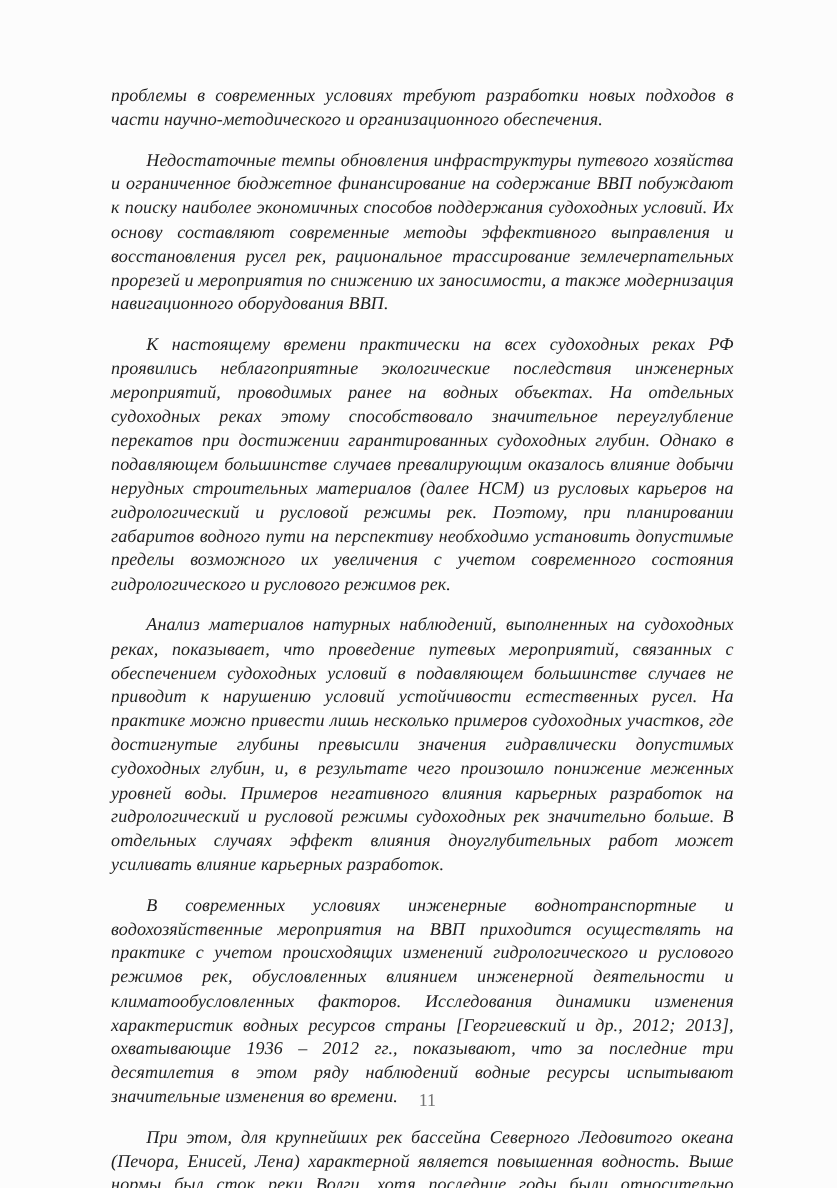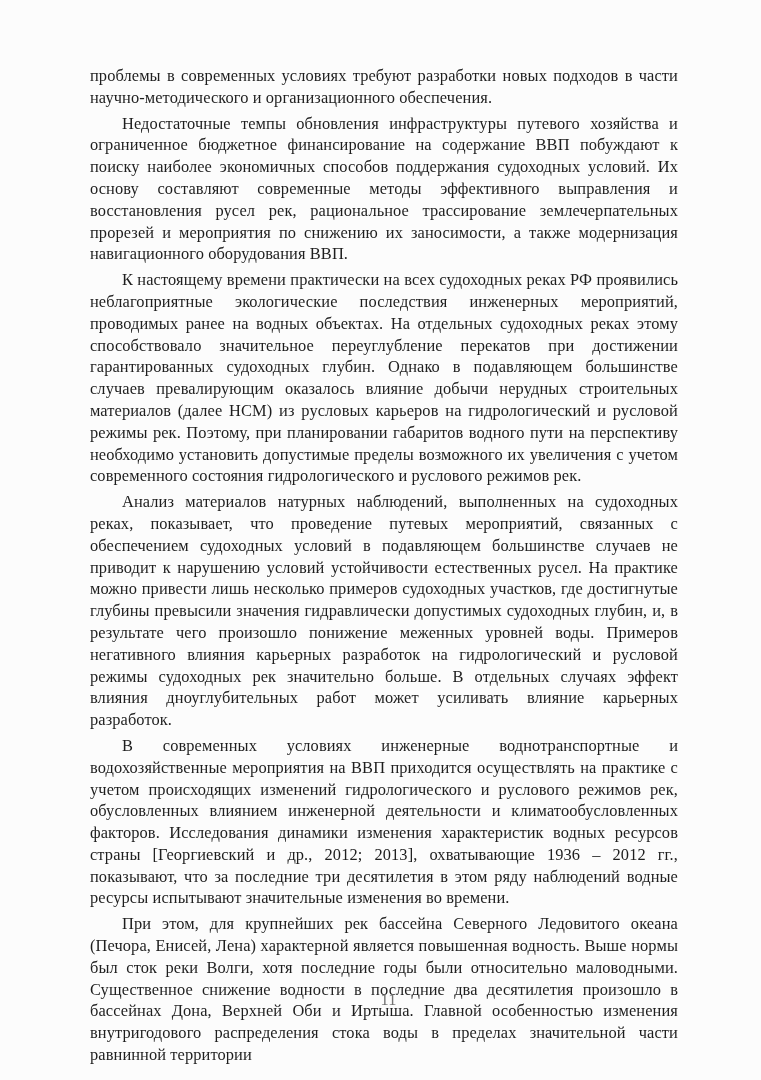--- a/index.html
+++ b/index.html
@@ -21,24 +21,25 @@
     left: 86px;
     top: 61px;
     width: 596px;
     font-size: 16.4px;
     line-height: 21.8px;
     text-align: justify;
     text-justify: inter-word;
     letter-spacing: 0.1px;
   }
   .text-block p {
-    margin: 4px;
+    margin: 15px;
     padding: 0;
     text-indent: 32px;
     hyphens: auto;
+    font-style: italic;
     -webkit-hyphens: auto;
   }
   .text-block p.no-indent {
     text-indent: 0;
   }
   .page-number {
     position: absolute;
     top: 990px;
     left: 0;
     width: 689px;

